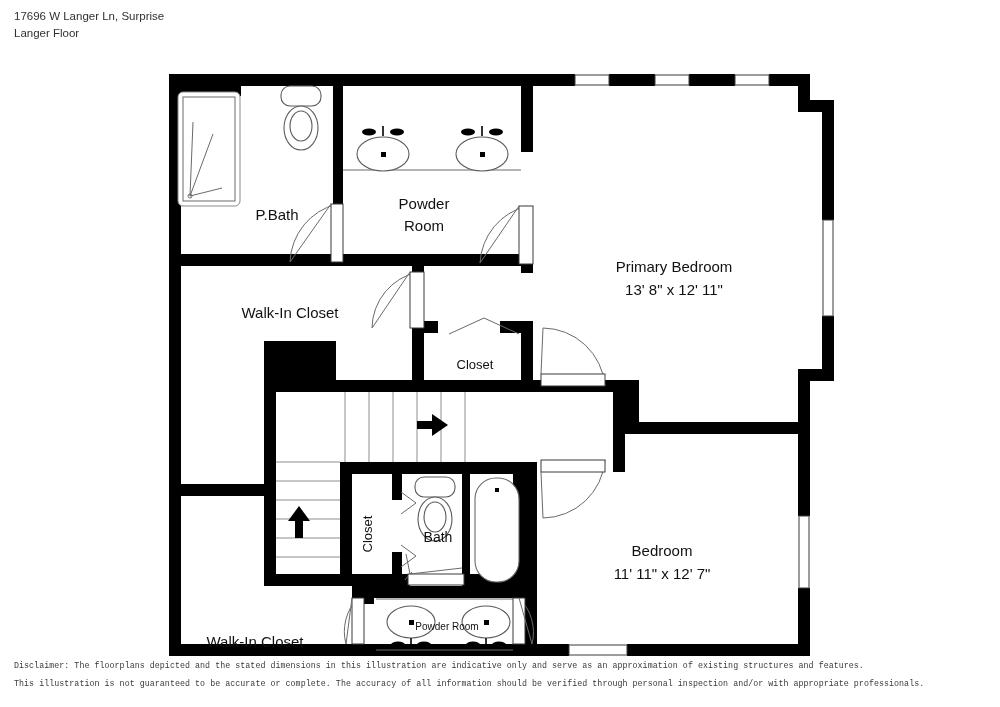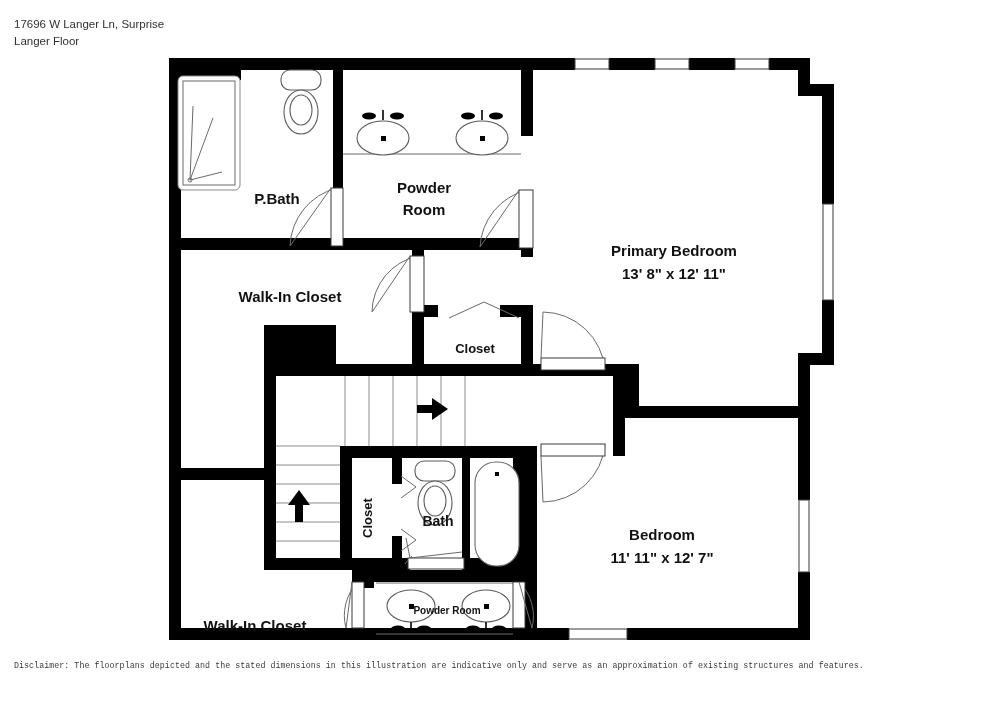--- a/index.html
+++ b/index.html
@@ -11,40 +11,39 @@
     width: 1000px;
     height: 707px;
     position: relative;
     font-family: "Liberation Sans", sans-serif;
     color: #1a1a1a;
     overflow: hidden;
   }
   #header {
     position: absolute;
     left: 14px;
-    top: 16px;
+    top: 8px;
     line-height: 1.45;
   }
   #header .addr {
     font-size: 11.5px;
     color: #303030;
     display: block;
   }
   #header .floor {
     font-size: 11.5px;
     color: #303030;
     display: block;
   }
   #plan-wrap {
     position: absolute;
     left: 0;
-    top: 40px;
+    top: 56px;
     width: 1000px;
     height: 600px;
-    font-weight: bold;
   }
   #plan-svg {
     display: block;
   }
   #footer {
     position: absolute;
     left: 14px;
     top: 662px;
     width: 960px;
   }
@@ -337,13 +336,14 @@
     <text class="rm-label" x="255" y="587" font-size="15">Walk-In Closet</text>
 
     <text class="rm-label" x="447" y="571" font-size="10">Powder Room</text>
   </g>
 
 </svg>
 </div>
 
 <div id="footer">
   <span class="line">Disclaimer: The floorplans depicted and the stated dimensions in this illustration are indicative only and serve as an approximation of existing structures and features.</span>
+  <span class="line">This illustration is not guaranteed to be accurate or complete. The accuracy of all information should be verified through personal inspection and/or with appropriate professionals.</span>
 </div>
 
 </body></html>

